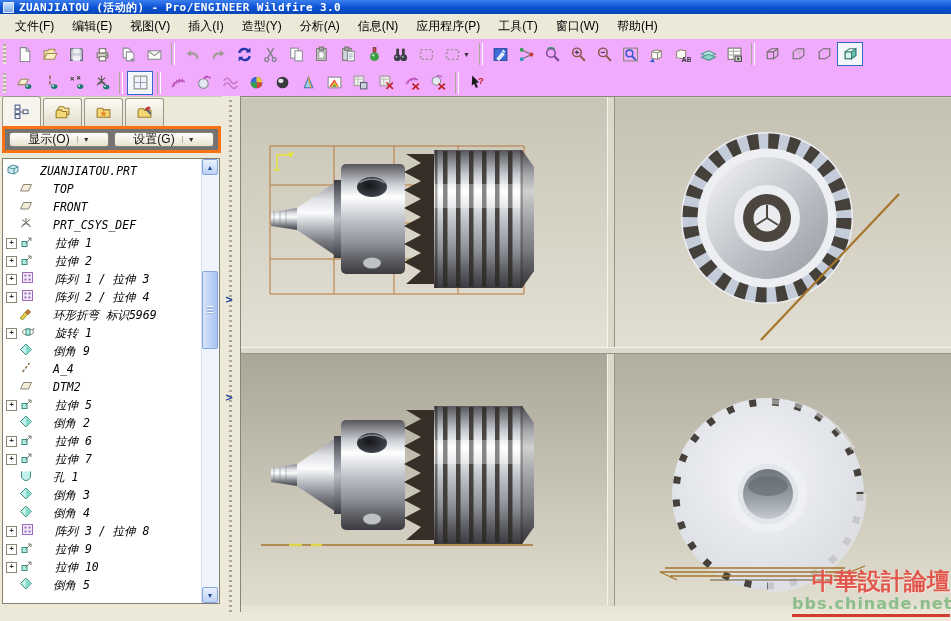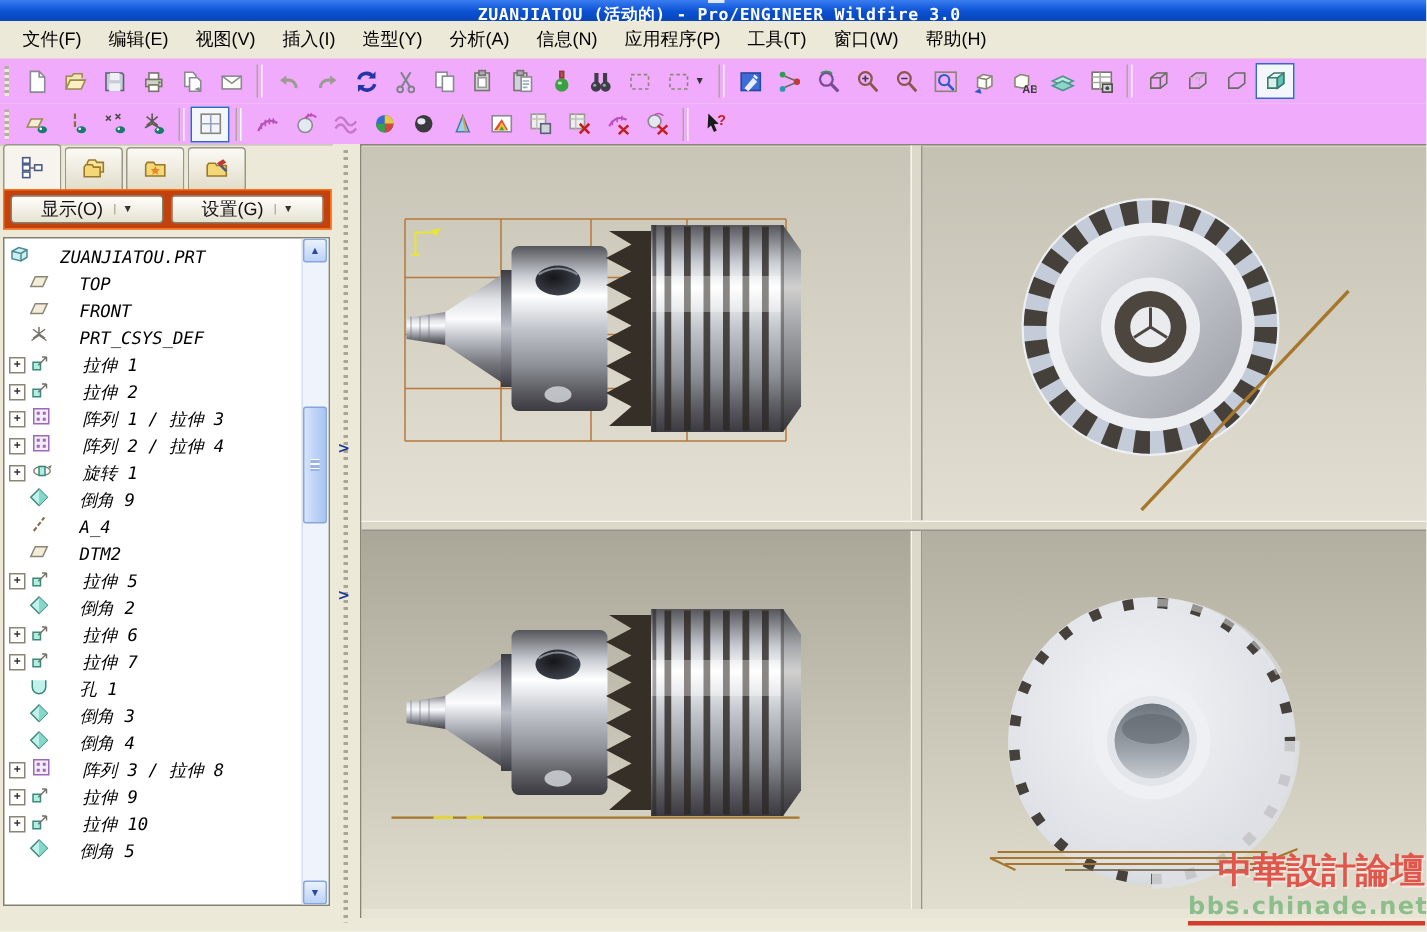--- a/index.html
+++ b/index.html
@@ -1,20 +1,20 @@
 <!DOCTYPE html>
 <html><head>
 <meta charset="utf-8">
 <style>
   html,body{margin:0;padding:0;background:#fff;}
   #app{position:relative;width:951px;height:621px;background:#ece9d8;overflow:hidden;
        font-family:"Liberation Sans","DejaVu Sans",sans-serif;}
   
   .titlebar{position:absolute;left:0;top:0;right:0;height:14px;
-    background:linear-gradient(#3a7ef0,#0b51d4 55%,#0846b8);display:flex;align-items:center;padding-left:3px;flex-direction:column;}
+    background:linear-gradient(#3a7ef0,#0b51d4 55%,#0846b8);display:flex;align-items:center;padding-left:3px;}
   .app-icon{width:9px;height:9px;background:linear-gradient(#cfe2ff,#7aa8e8);border:1px solid #dfe9ff;}
   .title-text{color:#fff;font:bold 11px "DejaVu Sans Mono","Liberation Mono",monospace;margin-left:5px;white-space:nowrap;letter-spacing:.4px;}
   
   .menubar{position:absolute;top:14px;left:0;right:0;height:25px;display:flex;align-items:center;
     padding-left:6px;border-bottom:1px solid #e2dece;background:#ece9d8;}
   .menu-item{font-size:12px;color:#000;padding:3px 9px;white-space:nowrap;}
   
   .tb{position:absolute;left:0;right:0;display:flex;align-items:center;background:#f0abfc;}
   #tb1{top:39px;height:30px;}
   #tb2{top:69px;height:27px;border-bottom:1px solid #cdc9b8;}
@@ -24,21 +24,21 @@
   .tbsep{width:2px;height:22px;border-left:1px solid #aca899;border-right:1px solid #fff;margin:0 4px;flex:none;}
   .tbhandle{width:3px;height:20px;margin:0 5px 0 3px;flex:none;
     background:repeating-linear-gradient(to bottom,#b4b09e 0 2px,#ece9d8 2px 4px);}
   .dd{font-size:7px;color:#333;margin-left:2px;}
   
   #navtabs{position:absolute;left:2px;top:97px;height:29px;display:flex;gap:2px;align-items:flex-end;}
   .navtab{width:37px;height:27px;border:1px solid #9a968a;border-bottom:none;border-radius:3px 3px 0 0;
     background:linear-gradient(#fbfaf4,#e2ddcb);display:flex;align-items:center;justify-content:center;}
   .navtab.active{background:#f6f4ec;height:29px;}
   #navbtns{position:absolute;left:2px;top:126px;width:219px;height:27px;display:flex;gap:5px;
-    padding:3px 4px;box-sizing:border-box;background:#c2410c;border:1px solid #f97316;}
+    padding:3px 4px;box-sizing:border-box;background:#737373;border:3px solid #f97316;}
   .navbtn{flex:1;border:1px solid #84806f;border-radius:3px;background:linear-gradient(#fffefb,#e6e2d2);
     font-size:12px;display:flex;align-items:center;justify-content:center;gap:7px;color:#111;}
   .navbtn .caret{font-size:7px;color:#333;border-left:1px solid #b8b4a2;padding-left:5px;}
   #treebox{position:absolute;left:2px;top:158px;width:218px;height:446px;background:#fff;
     border:1px solid #84806f;overflow:hidden;box-sizing:border-box;}
   #treerows{position:absolute;left:0;top:0;right:17px;padding-top:3px;}
   .trow{height:18px;display:flex;align-items:center;white-space:nowrap;
     font:11.5px "DejaVu Sans Mono","Liberation Mono",monospace;color:#000;overflow:hidden;}
   .trow .lbl{margin-left:18px;font-style:italic;}
   .plusbox{width:9px;height:9px;flex:none;border:1px solid #8a8676;background:#fff;color:#333;
@@ -618,20 +618,28 @@
           <span><svg class="ticon" width="14" height="13" viewBox="0 0 14 13">
               <rect x="1.5" y="1.5" width="10" height="10" fill="#f4ecfa" stroke="#9a6ab8"></rect>
               <rect x="3.5" y="3.5" width="2" height="2" fill="#9a6ab8"></rect>
               <rect x="7.5" y="3.5" width="2" height="2" fill="#9a6ab8"></rect>
               <rect x="3.5" y="7.5" width="2" height="2" fill="#9a6ab8"></rect>
               <rect x="7.5" y="7.5" width="2" height="2" fill="#9a6ab8"></rect>
             </svg></span>
           <span class="lbl">阵列 2 / 拉伸 4</span>
         </div>
         <div class="trow">
+          <span class="pspace"></span>
+          <span><svg class="ticon" width="14" height="13" viewBox="0 0 14 13">
+              <path d="M1 11l5.5-6 2.5 2-5.5 6z" fill="#e8d048" stroke="#9a8a3a"></path>
+              <path d="M6.5 5L9 2.5 11.5 5 9 7.5z" fill="#c87838" stroke="#8a5a2a"></path>
+            </svg></span>
+          <span class="lbl">环形折弯 标识5969</span>
+        </div>
+        <div class="trow">
           <span class="plusbox">+</span>
           <span><svg class="ticon" width="14" height="13" viewBox="0 0 14 13">
               <ellipse cx="7" cy="7" rx="5.5" ry="3" fill="none" stroke="#8a8676"></ellipse>
               <rect x="5" y="4" width="4" height="6" fill="#b2ece2" stroke="#3a8a7a"></rect>
               <path d="M12.5 5.5l1-2.5-2.5 1z" fill="#76736a"></path>
             </svg></span>
           <span class="lbl">旋转 1</span>
         </div>
         <div class="trow">
           <span class="pspace"></span>

